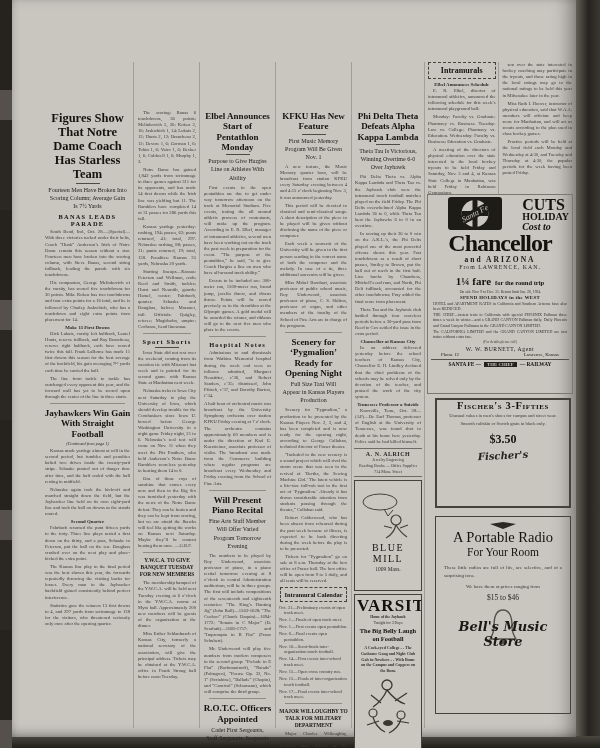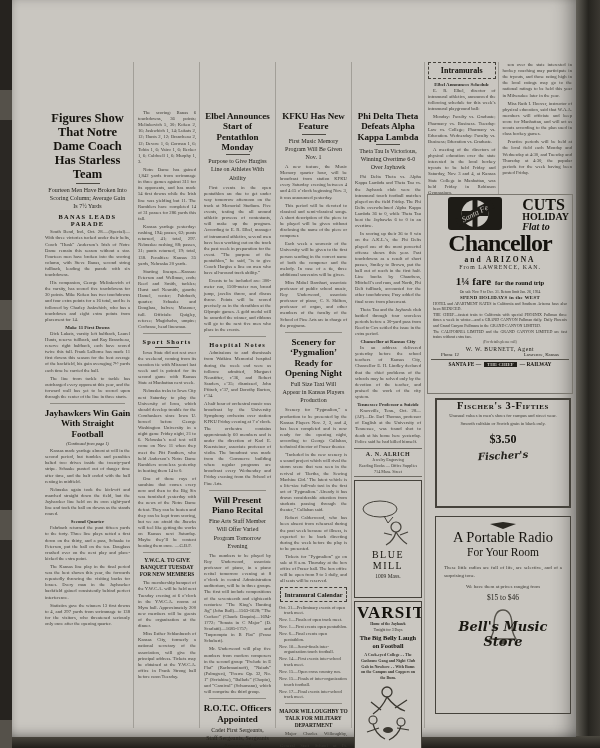--- a/index.html
+++ b/index.html
@@ -37,21 +37,21 @@
   .mini-rule{width:24px;border-top:1px solid #4e4b44;margin:2px auto;}
   .rule-sep{border-top:1px solid #8e8b83;margin:3px 6px 4px;}
   .dashbox{border:1px dashed #45423b;padding:3px 2px;margin:0 1px 3px;text-align:center;}
   .dashbox .t{font-size:8px;font-weight:bold;color:#15130e;}
   .dashbox .t2{font-size:6.4px;font-weight:bold;color:#15130e;}
   
   .ad{border:1px solid #45423b;background:#cac7c1;margin:3px 0;overflow:hidden;}
   .alrich{border-top:1px solid #6e6b63;border-bottom:1px solid #6e6b63;text-align:center;padding:2px 0;margin:3px 0;}
   .alrich .nm{font-size:6px;font-weight:bold;letter-spacing:.5px;}
   .alrich .ln{font-size:4.2px;line-height:1.4;color:#3b3933;}
-  .bluemill{height:98px;text-align:center;padding-top:18px;}
+  .bluemill{height:98px;text-align:center;padding-top:11px;}
   .bm-title{font-size:10px;letter-spacing:1.5px;color:#1a1812;margin-top:2px;}
   .bm-addr{font-size:5.5px;margin-top:2px;color:#2c2a24;}
   .varsity{height:152px;text-align:center;padding:2px;}
   .v-name{font-size:17px;font-weight:bold;letter-spacing:1px;line-height:1;color:#14120d;}
   .v-tag{font-size:3.8px;font-weight:bold;margin-top:1px;}
   .v-tonight{font-size:3.8px;margin-top:2px;}
   .v-laugh{font-size:6.4px;font-weight:bold;line-height:1.25;margin-top:2px;color:#15130e;}
   .v-copy{font-size:4px;font-weight:bold;line-height:1.4;margin:2px 3px 0;color:#34322c;}
   .rackety{height:106px;text-align:center;padding:2px 1px;}
   .rk-t{font-family:"DejaVu Sans",sans-serif;font-weight:800;font-size:11px;line-height:.95;letter-spacing:.5px;transform:rotate(-2deg);color:#14120d;}
@@ -323,21 +323,21 @@
             <rect x="24.5" y="3" width="5" height="27" fill="#1e1c17"></rect>
             <rect x="13.5" y="14" width="27" height="5" fill="#1e1c17"></rect>
             <g transform="rotate(-28 27 16.5)">
               <rect x="7" y="12" width="40" height="9" fill="#1e1c17"></rect>
               <text x="27" y="19" text-anchor="middle" font-size="8" font-style="italic" font-family="Liberation Serif, serif" fill="#c9c6c0">Santa Fe</text>
             </g>
           </svg>
           <div>
             <div class="sf-cuts1">CUTS</div>
             <div class="sf-cuts2">HOLIDAY</div>
-            <div class="sf-cuts3">Flat to</div>
+            <div class="sf-cuts3">Cost to</div>
           </div>
         </div>
         <div class="sf-cal">Chancellor</div>
         <div class="sf-ariz">and ARIZONA</div>
         <div class="sf-from">From LAWRENCE, KAN.</div>
         <div class="sf-fare">
           <span class="big">1¼ fare</span>
           <span class="sm">for the round trip</span>
         </div>
         <div class="sf-sale">On sale Nov. 9 to Dec. 31.   Return limit Jan. 26, 1934</div>

